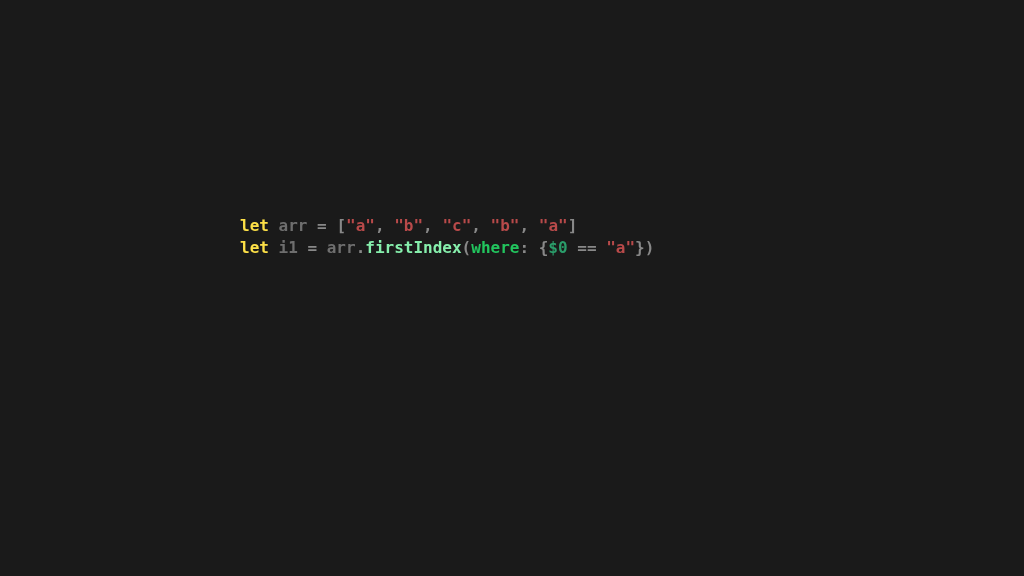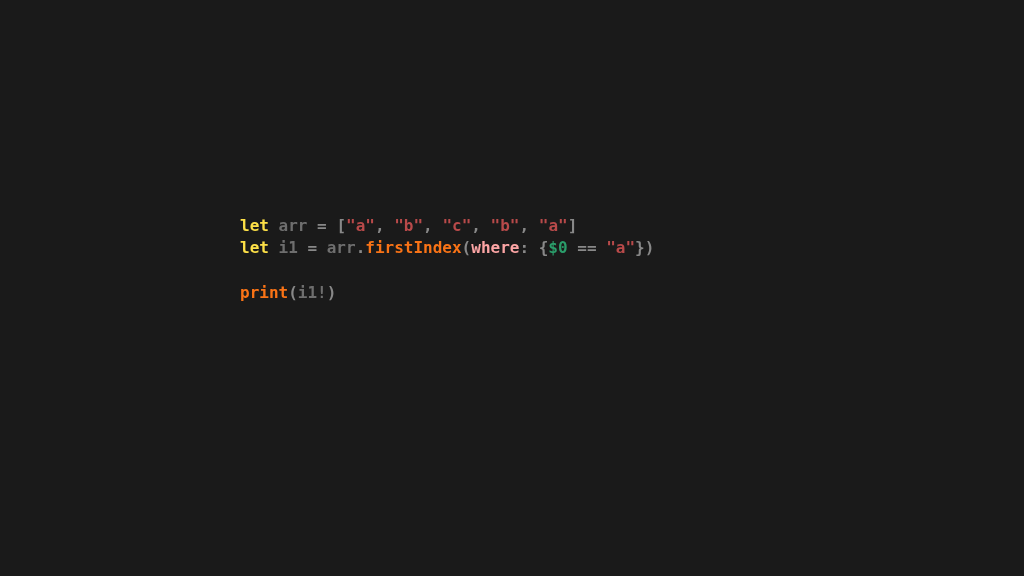--- a/index.html
+++ b/index.html
@@ -36,30 +36,29 @@
       color: #6e6e6e;
       margin-top: 20px;
     }
     .punctuation {
       color: #888888;
     }
     .string {
       color: #b84a4a;
     }
     .function {
-      color: #f97316;
+      color: #86efac;
     }
     .param-label {
-      color: #fca5a5;
+      color: #22c55e;
     }
     .dollar-param {
       color: #2a9d6a;
     }
   </style>
 </head>
 <body>
 
 <div class="code-container">
   <div class="code-line"><span class="keyword">let</span><span class="punctuation"> </span><span class="identifier">arr</span><span class="punctuation"> </span><span class="punctuation">=</span><span class="punctuation"> </span><span class="punctuation">[</span><span class="string">"a"</span><span class="punctuation">,</span><span class="punctuation"> </span><span class="string">"b"</span><span class="punctuation">,</span><span class="punctuation"> </span><span class="string">"c"</span><span class="punctuation">,</span><span class="punctuation"> </span><span class="string">"b"</span><span class="punctuation">,</span><span class="punctuation"> </span><span class="string">"a"</span><span class="punctuation">]</span></div>
   <div class="code-line"><span class="keyword">let</span><span class="punctuation"> </span><span class="identifier">i1</span><span class="punctuation"> </span><span class="punctuation">=</span><span class="punctuation"> </span><span class="identifier">arr</span><span class="punctuation">.</span><span class="function">firstIndex</span><span class="punctuation">(</span><span class="param-label">where</span><span class="punctuation">:</span><span class="punctuation"> </span><span class="punctuation">{</span><span class="dollar-param">$0</span><span class="punctuation"> </span><span class="punctuation">==</span><span class="punctuation"> </span><span class="string">"a"</span><span class="punctuation">}</span><span class="punctuation">)</span></div>
   <div class="blank-line"></div>
-  <div class="code-line"><span class="function">print</span><span class="punctuation">(</span><span class="identifier">i1!</span><span class="punctuation">)</span></div>
 </div>
 
 </body></html>

